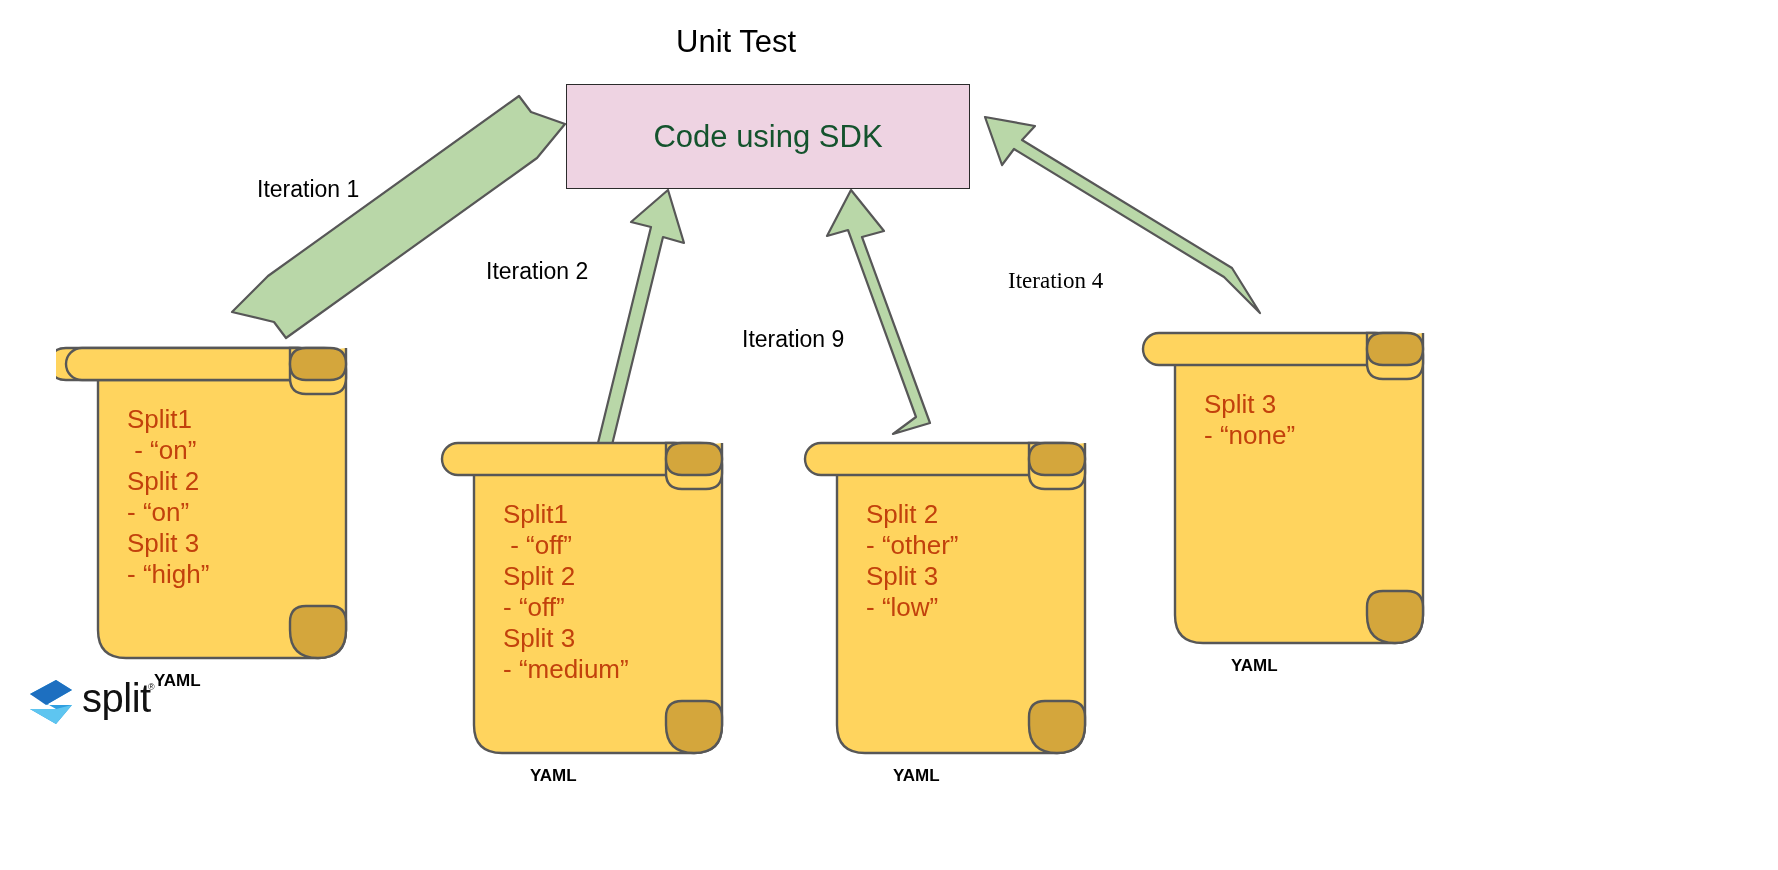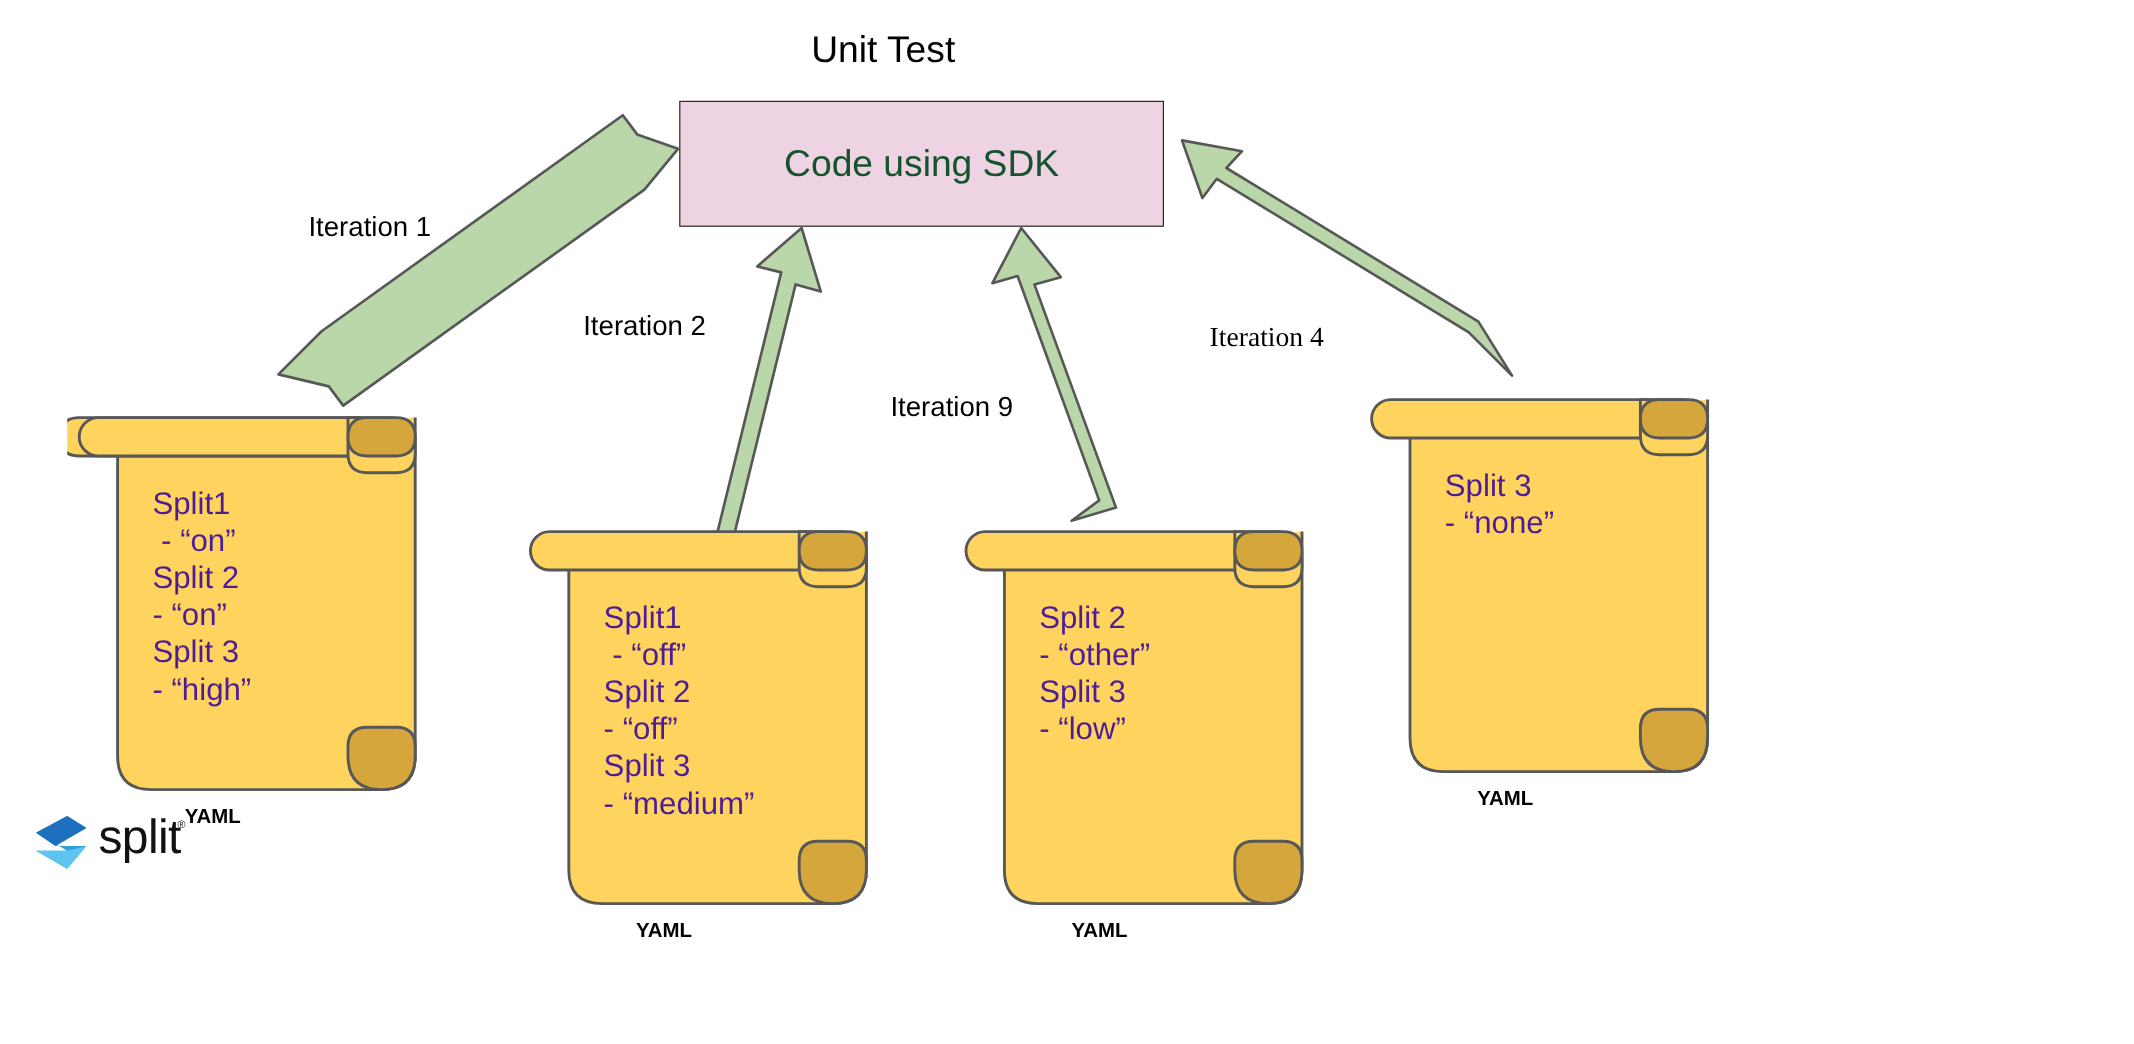--- a/index.html
+++ b/index.html
@@ -42,21 +42,21 @@
   #iter-label-2{ left:486px; top:258px;text-align:right; }
   #iter-label-3{ left:742px; top:326px; }
   #iter-label-4{ left:1008px; top:268px;font-family:Liberation Serif, serif; }
 
   
   .scroll{ position:absolute; }
   .scroll .body-text{
     position:absolute;
     font-size:26px;
     line-height:31px;
-    color:#4c1d95;
+    color:#c2410c;
     white-space:pre;
     pointer-events:none;
   }
   .scroll .yaml-label{
     position:absolute;
     font-size:17px;
     font-weight:bold;
     color:#000;
     white-space:nowrap;
     pointer-events:none;

